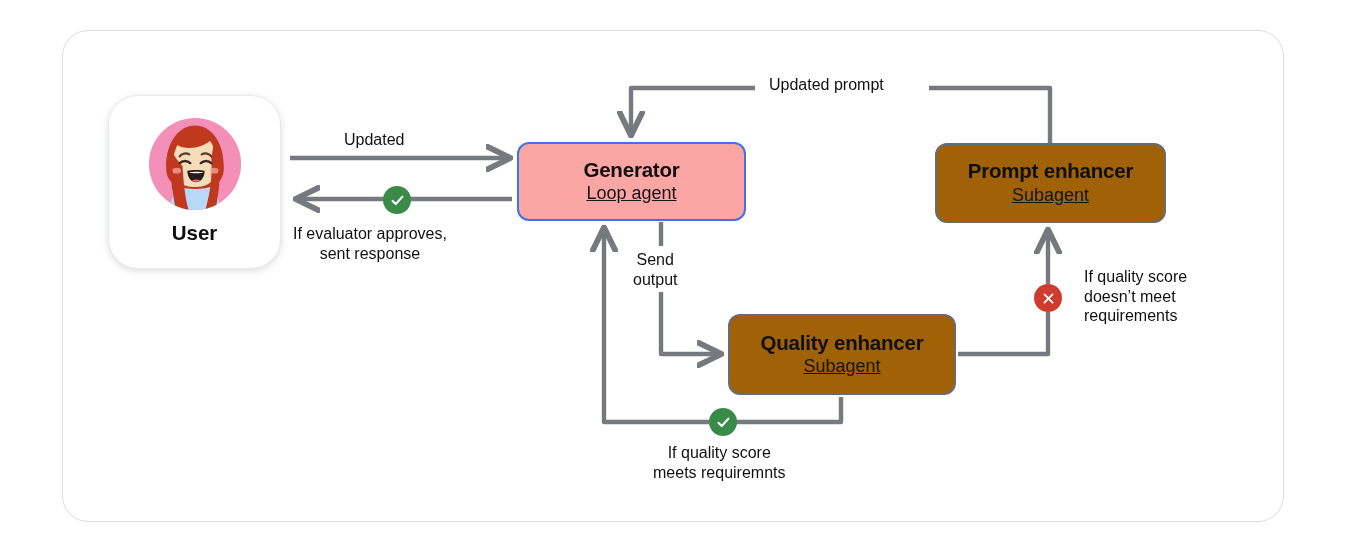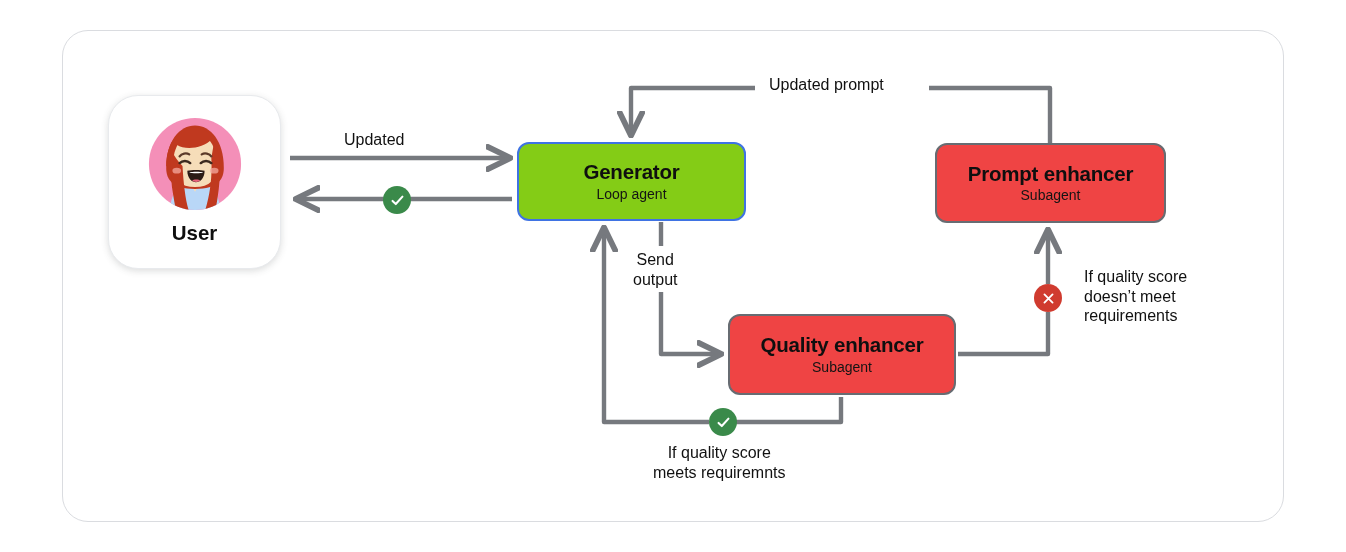--- a/index.html
+++ b/index.html
@@ -17,28 +17,28 @@
     box-sizing:border-box;
   }
 
   
   #wires{position:absolute;left:0;top:0;width:1346px;height:552px;pointer-events:none;}
 
   
   .node{
     position:absolute;box-sizing:border-box;
     display:flex;flex-direction:column;align-items:center;justify-content:center;
-    border-radius:12px;background:#ef4444;text-align:center;
+    border-radius:12px;background:#a16207;text-align:center;
   }
   .node .t1{font-size:20.5px;font-weight:700;color:#0f0f0f;letter-spacing:-.2px;line-height:1.15;}
-  .node .t2{font-size:14px;font-weight:400;color:#141414;line-height:1.2;margin-top:2px;}
+  .node .t2{font-size:18px;font-weight:400;color:#141414;line-height:1.2;margin-top:2px;text-decoration:underline;}
 
   #generator{
     left:517px;top:142px;width:229px;height:79px;
-    background:#84cc16;border:2px solid #3f73e3;
+    background:#fca5a5;border:2px solid #3f73e3;
   }
   #prompt-enhancer{
     left:935px;top:143px;width:231px;height:80px;
     border:2px solid #676c72;
   }
   #quality-evaluator{
     left:728px;top:314px;width:228px;height:81px;
     border:2px solid #676c72;
   }
 
@@ -143,20 +143,22 @@
     <div class="t1">Prompt enhancer</div>
     <div class="t2">Subagent</div>
   </div>
 
   <div class="node" id="quality-evaluator">
     <div class="t1">Quality enhancer</div>
     <div class="t2">Subagent</div>
   </div>
 
   <div class="lbl" id="lbl-prompt">Updated</div>
+  <div class="lbl" id="lbl-approve">If evaluator approves,
+sent response</div>
   <div class="lbl" id="lbl-updated">Updated prompt</div>
   <div class="lbl" id="lbl-send">Send
 output</div>
   <div class="lbl" id="lbl-meets">If quality score
 meets requiremnts</div>
   <div class="lbl left" id="lbl-doesnt">If quality score
 doesn’t meet
 requirements</div>
 
   <div class="badge" id="badge-approve">

